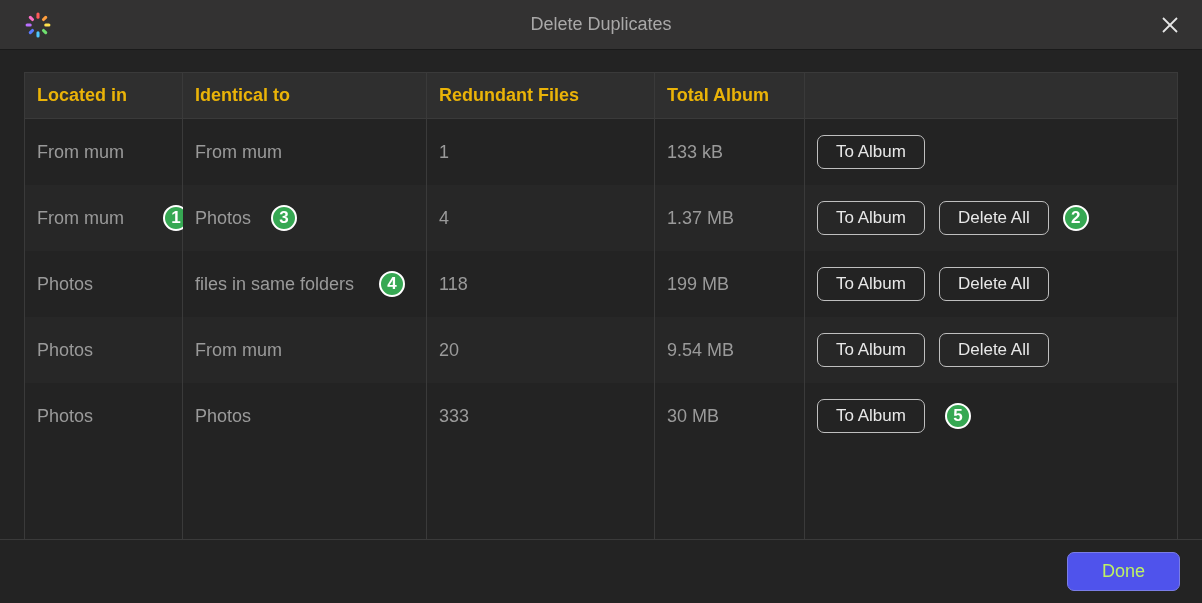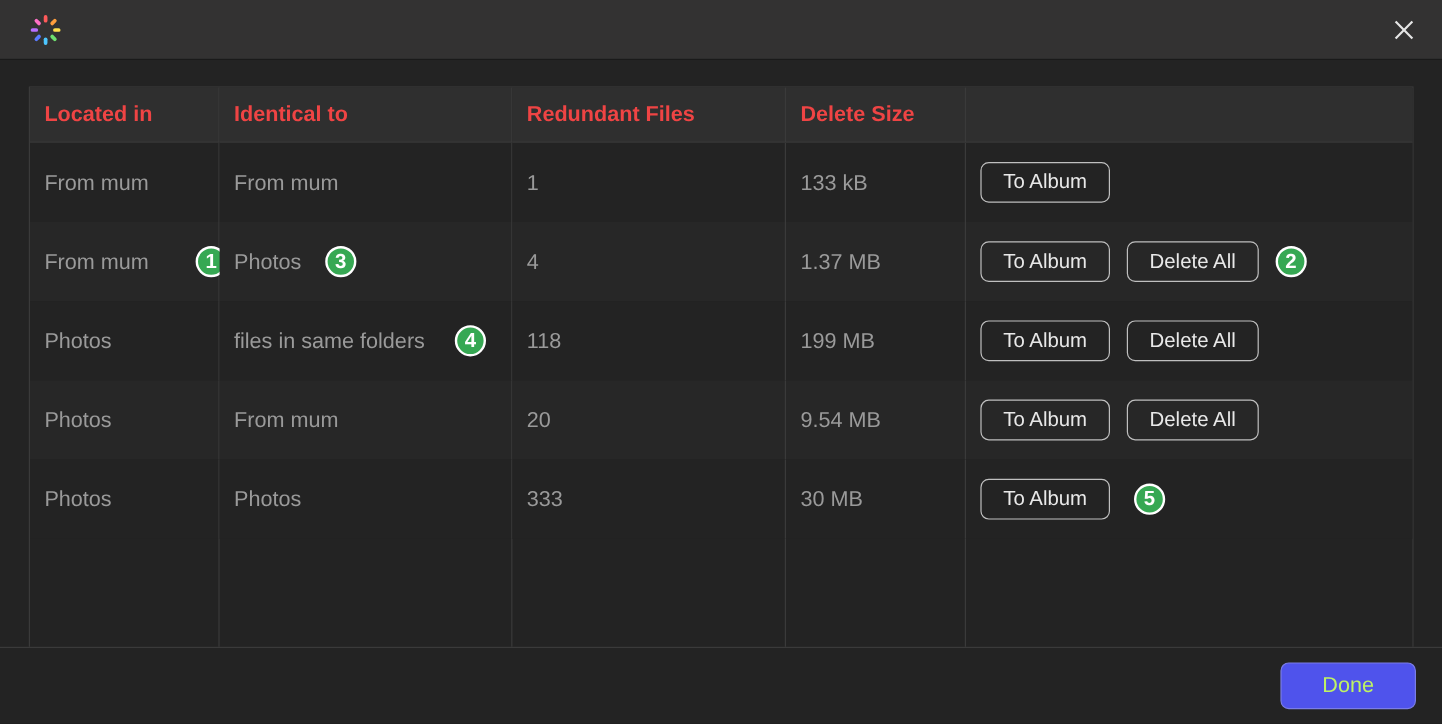--- a/index.html
+++ b/index.html
@@ -57,21 +57,21 @@
     width: 100%;
     border: 1px solid #3a3a3a;
     border-collapse: separate;
     border-spacing: 0;
     background: #232323;
   }
   .thead-row td {
     background: #2f2f2f;
     font-size: 18px;
     font-weight: 600;
-    color: #ef4444;
+    color: #eab308;
     padding: 12px 12px;
     border-right: 1px solid #3a3a3a;
     border-bottom: 1px solid #3a3a3a;
   }
   .thead-row td:last-child { border-right: none; }
 
   .trow td {
     padding: 16px 12px;
     font-size: 18px;
     color: #9a9a9a;
@@ -161,36 +161,37 @@
         <rect x="-2" y="-16" width="4" height="8" rx="2" fill="#ff9e3d" transform="rotate(45)"></rect>
         <rect x="-2" y="-16" width="4" height="8" rx="2" fill="#ffe14d" transform="rotate(90)"></rect>
         <rect x="-2" y="-16" width="4" height="8" rx="2" fill="#6fe06f" transform="rotate(135)"></rect>
         <rect x="-2" y="-16" width="4" height="8" rx="2" fill="#4dc6ff" transform="rotate(180)"></rect>
         <rect x="-2" y="-16" width="4" height="8" rx="2" fill="#5a7bff" transform="rotate(225)"></rect>
         <rect x="-2" y="-16" width="4" height="8" rx="2" fill="#b96fff" transform="rotate(270)"></rect>
         <rect x="-2" y="-16" width="4" height="8" rx="2" fill="#ff6fc6" transform="rotate(315)"></rect>
       </g>
     </svg>
   </div>
+  <div class="title">Delete Duplicates</div>
   <div class="close-btn">
     <svg width="18" height="18" viewBox="0 0 18 18">
       <line x1="2" y1="2" x2="16" y2="16" stroke-width="1.8"></line>
       <line x1="16" y1="2" x2="2" y2="16" stroke-width="1.8"></line>
     </svg>
   </div>
 </div>
 
 <div class="content">
   <table class="table">
     <tbody>
         <tr class="thead-row">
       <td class="col-located">Located in</td>
       <td class="col-identical">Identical to</td>
       <td class="col-redundant">Redundant Files</td>
-      <td class="col-size">Delete Size</td>
+      <td class="col-size">Total Album</td>
       <td class="col-actions"></td>
     </tr>
 
     <tr class="trow even">
       <td>From mum</td>
       <td>From mum</td>
       <td>1</td>
       <td>133 kB</td>
       <td>
         <div class="actions-cell">

